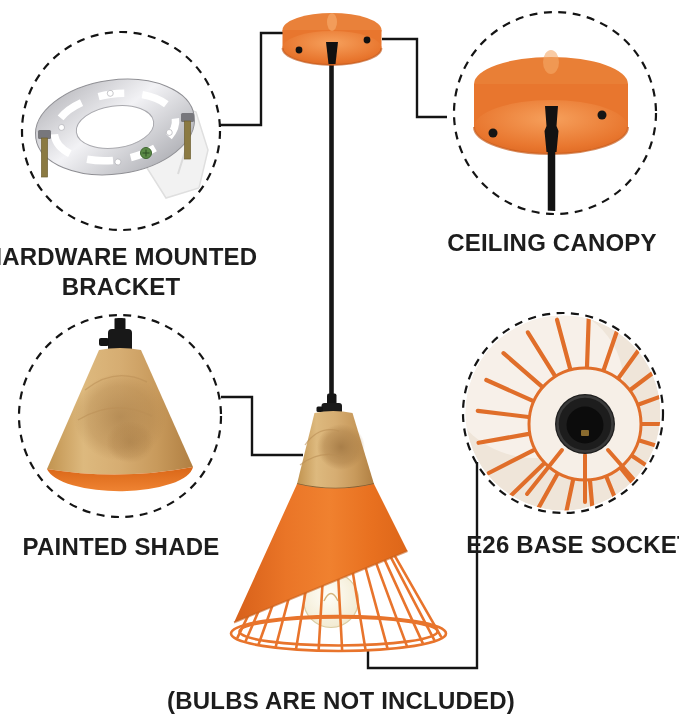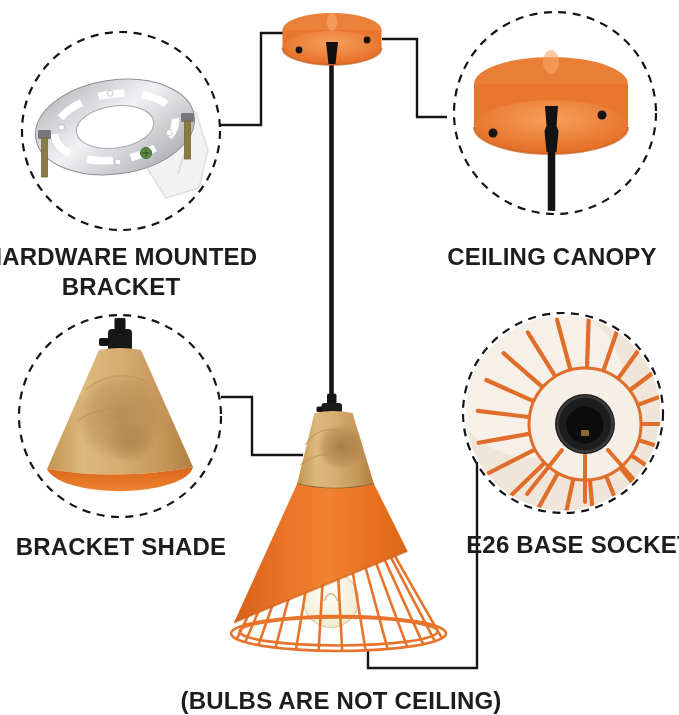--- a/index.html
+++ b/index.html
@@ -239,26 +239,26 @@
       <path d="M234,622.5 L407.5,551" stroke="#C85F1A" stroke-width="2" opacity="0.6"></path>
     </g>
   </g>
 </svg>
 
   <div class="label" style="left:121px;top:242px">
     <div>HARDWARE MOUNTED</div>
     <div>BRACKET</div>
   </div>
 
-  <div class="label" style="left:552px;top:242px">
+  <div class="label" style="left:552px;top:228px">
     <div>CEILING CANOPY</div>
   </div>
 
   <div class="label" style="left:121px;top:532px">
-    <div>BRACKET SHADE</div>
+    <div>PAINTED SHADE</div>
   </div>
 
   <div class="label" style="left:579px;top:530px">
     <div>E26 BASE SOCKET</div>
   </div>
 
-  <div class="label" style="left:341px;top:686px">(BULBS ARE NOT CEILING)</div>
+  <div class="label" style="left:341px;top:686px">(BULBS ARE NOT INCLUDED)</div>
 </div>
 
 </body></html>

